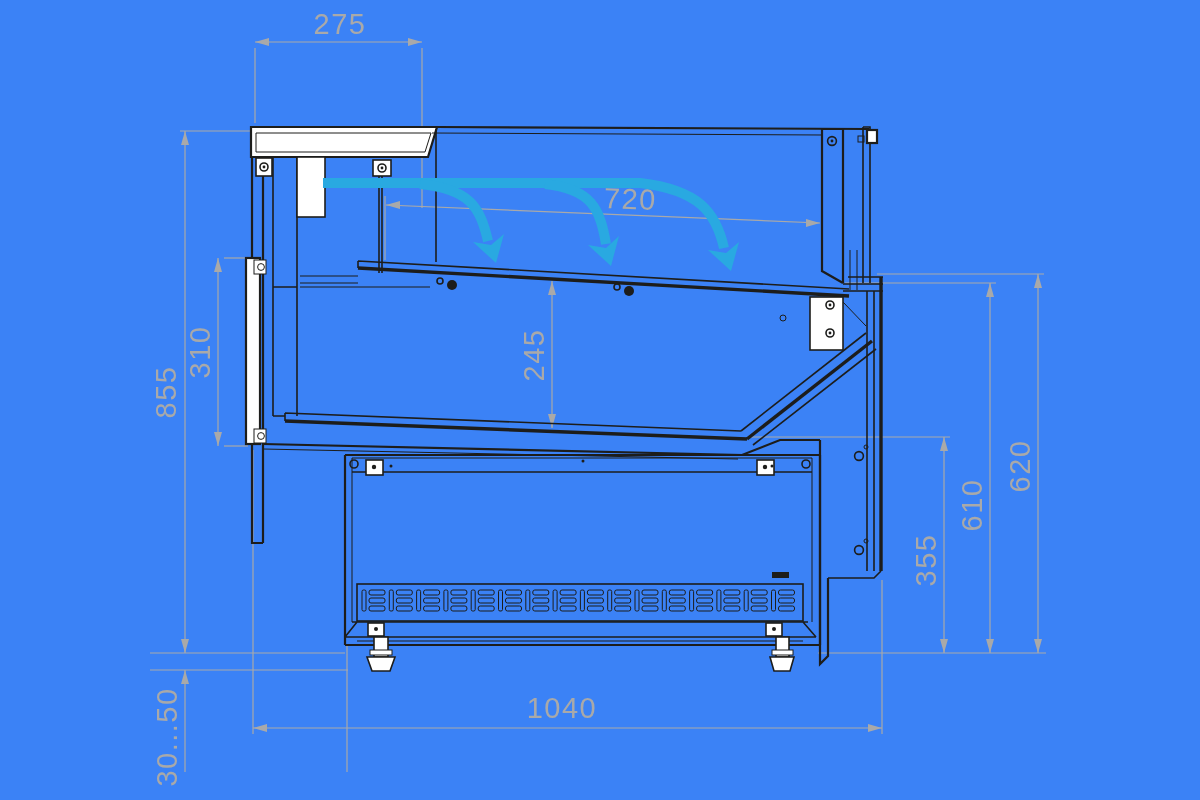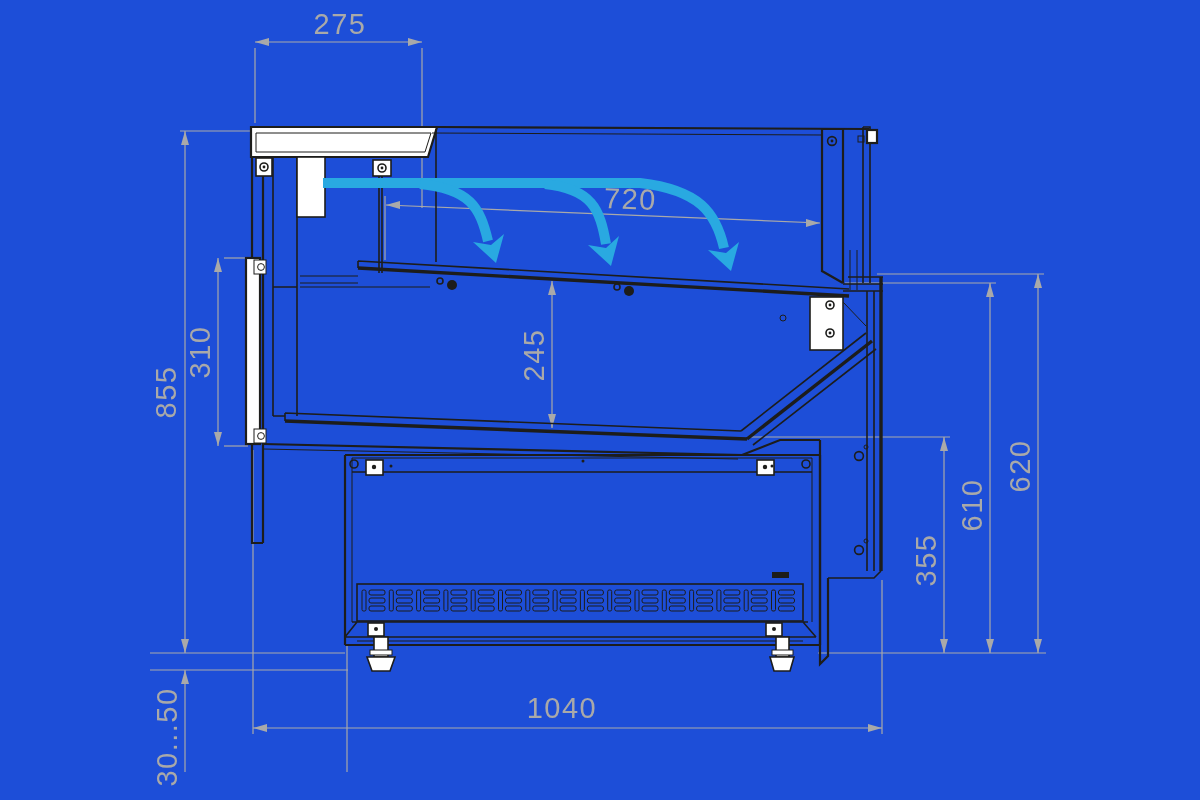--- a/index.html
+++ b/index.html
@@ -1,16 +1,16 @@
 <!DOCTYPE html>
 <html><head>
 <meta charset="utf-8">
 <style>
   html,body{margin:0;padding:0;background:#ffffff;}
-  #stage{position:relative;width:1200px;height:800px;background:#1d4ed8;overflow:hidden;}
+  #stage{position:relative;width:1200px;height:800px;background:#3b82f6;overflow:hidden;}
   svg{display:block;}
   
   .s1{stroke:#1d1d1b;stroke-width:1;fill:none;}
   .s15{stroke:#1d1d1b;stroke-width:1.6;fill:none;}
   .s2{stroke:#1d1d1b;stroke-width:2.2;fill:none;}
   .s3{stroke:#1d1d1b;stroke-width:3.4;fill:none;}
   .fw{fill:#ffffff;}
   .fb{fill:#1d1d1b;stroke:none;}
   
   .dim{stroke:#a9a9a9;stroke-width:1.2;fill:none;}

